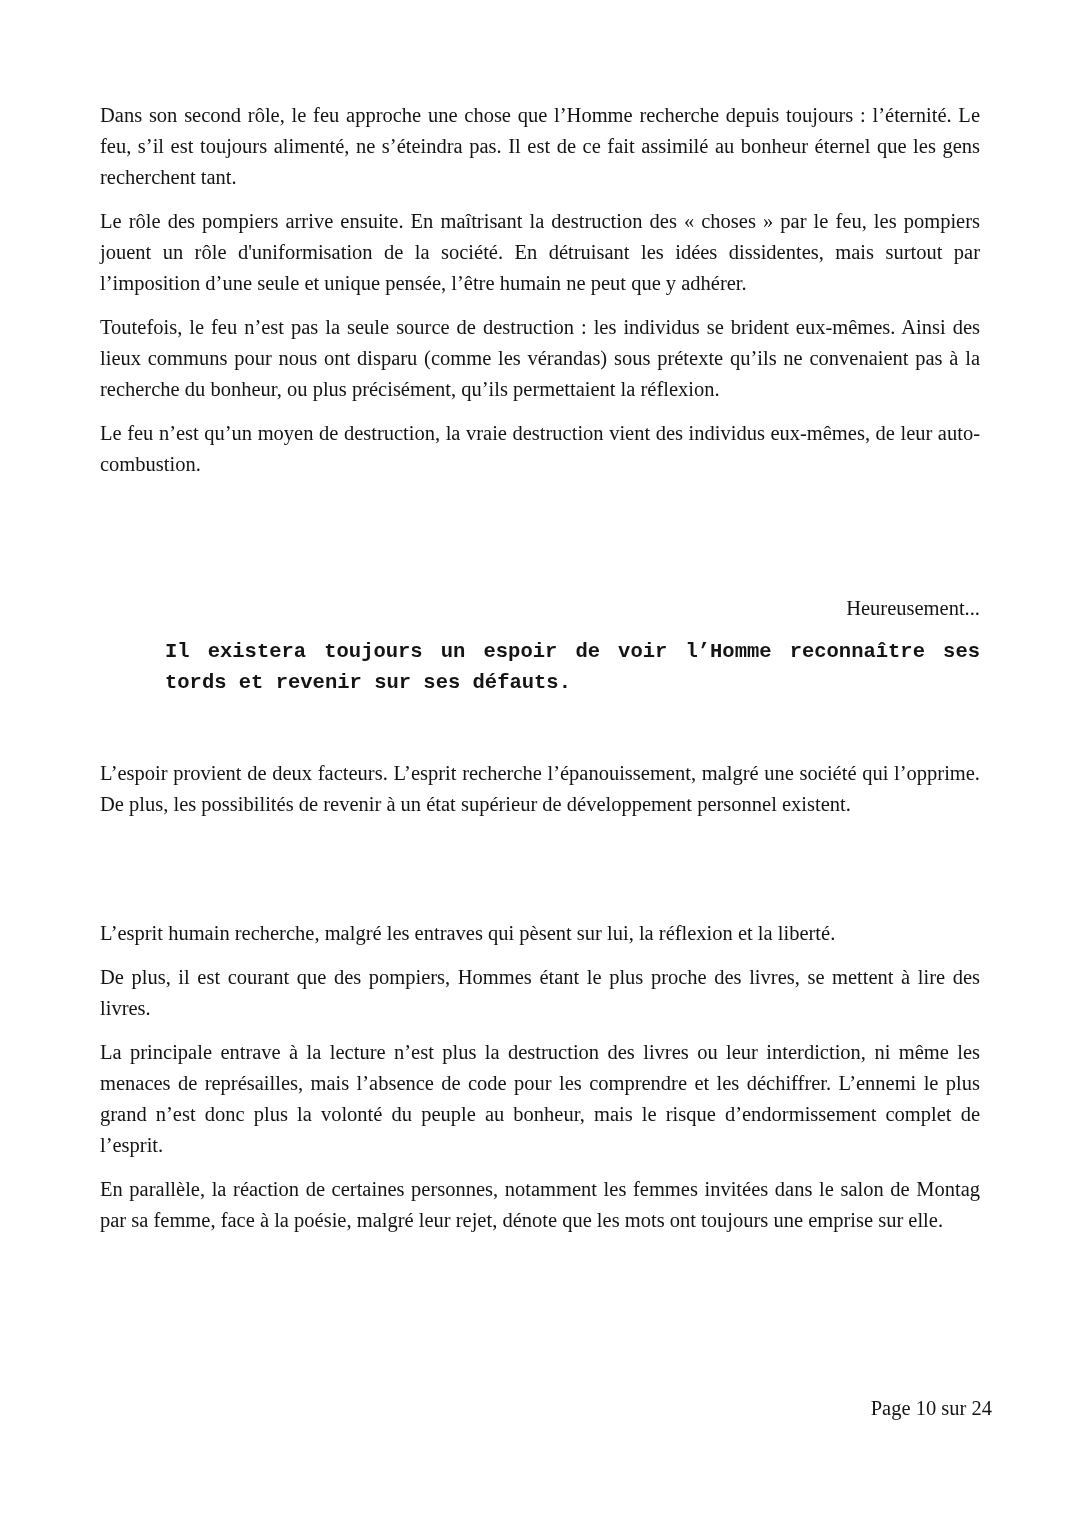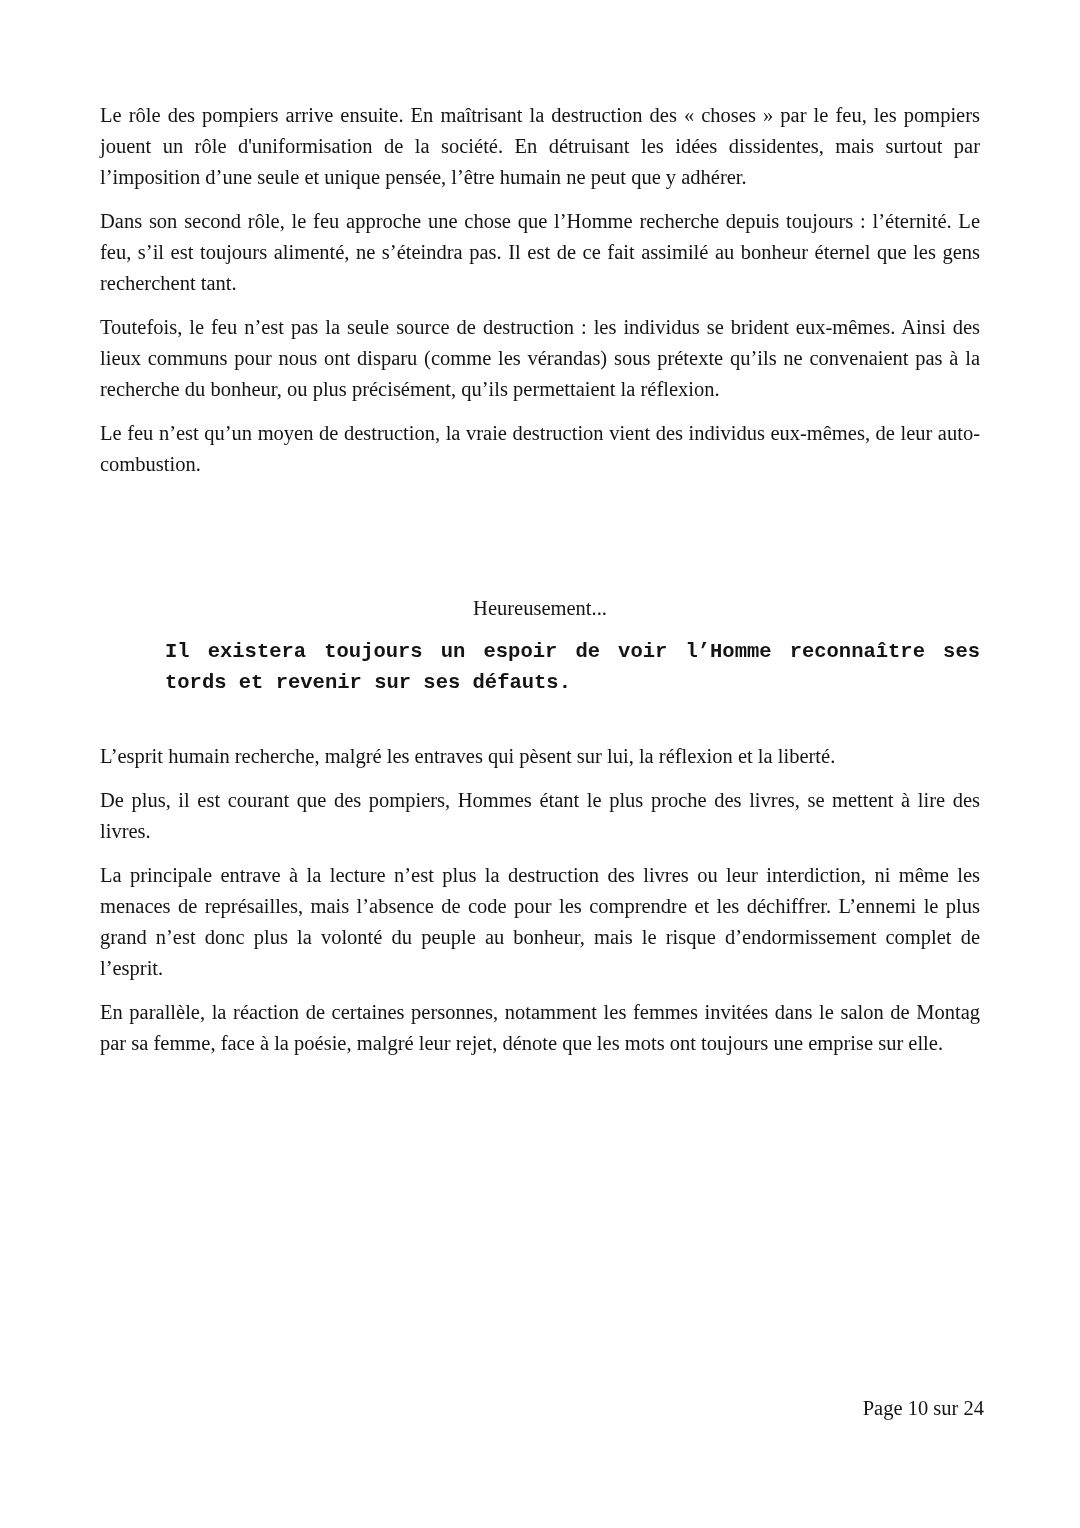--- a/index.html
+++ b/index.html
@@ -24,57 +24,58 @@
     width: 880px;
     font-size: 20.5px;
     line-height: 31px;
   }
   .para {
     text-align: justify;
     margin: 0 0 13px 0;
   }
   .interlude {
     margin: 113px 0 12px 0;
-    text-align: center;
+    text-align: right;
   }
   .quote {
     font-weight: bold;
     margin: 0 0 0 65px;
     text-align: justify;
     font-family: Liberation Mono, monospace;
   }
   .gap-after-quote {
     margin-top: 60px;
   }
   .gap-section {
-    margin-top: 43px;
+    margin-top: 98px;
   }
   .footer {
     position: absolute;
     top: 1393px;
-    left: 104px;
+    left: 112px;
     width: 880px;
     text-align: right;
     font-size: 20.5px;
     line-height: 31px;
   }
 </style>
 </head>
 <body>
 
 <div class="page">
   <div class="content">
+    <p class="para">Dans son second rôle, le feu approche une chose que l’Homme recherche depuis toujours : l’éternité. Le feu, s’il est toujours alimenté, ne s’éteindra pas. Il est de ce fait assimilé au bonheur éternel que les gens recherchent tant.</p>
     <p class="para">Le rôle des pompiers arrive ensuite. En maîtrisant la destruction des « choses » par le feu, les pompiers jouent un rôle d'uniformisation de la société. En détruisant les idées dissidentes, mais surtout par l’imposition d’une seule et unique pensée, l’être humain ne peut que y adhérer.</p>
-    <p class="para">Dans son second rôle, le feu approche une chose que l’Homme recherche depuis toujours : l’éternité. Le feu, s’il est toujours alimenté, ne s’éteindra pas. Il est de ce fait assimilé au bonheur éternel que les gens recherchent tant.</p>
     <p class="para">Toutefois, le feu n’est pas la seule source de destruction : les individus se brident eux-mêmes. Ainsi des lieux communs pour nous ont disparu (comme les vérandas) sous prétexte qu’ils ne convenaient pas à la recherche du bonheur, ou plus précisément, qu’ils permettaient la réflexion.</p>
     <p class="para">Le feu n’est qu’un moyen de destruction, la vraie destruction vient des individus eux-mêmes, de leur auto-combustion.</p>
 
     <p class="para interlude">Heureusement...</p>
     <p class="para quote">Il existera toujours un espoir de voir l’Homme reconnaître ses tords et revenir sur ses défauts.</p>
 
+    <p class="para gap-after-quote">L’espoir provient de deux facteurs. L’esprit recherche l’épanouissement, malgré une société qui l’opprime. De plus, les possibilités de revenir à un état supérieur de développement personnel existent.</p>
 
     <p class="para gap-section">L’esprit humain recherche, malgré les entraves qui pèsent sur lui, la réflexion et la liberté.</p>
     <p class="para">De plus, il est courant que des pompiers, Hommes étant le plus proche des livres, se mettent à lire des livres.</p>
     <p class="para">La principale entrave à la lecture n’est plus la destruction des livres ou leur interdiction, ni même les menaces de représailles, mais l’absence de code pour les comprendre et les déchiffrer. L’ennemi le plus grand n’est donc plus la volonté du peuple au bonheur, mais le risque d’endormissement complet de l’esprit.</p>
     <p class="para">En parallèle, la réaction de certaines personnes, notamment les femmes invitées dans le salon de Montag par sa femme, face à la poésie, malgré leur rejet, dénote que les mots ont toujours une emprise sur elle.</p>
   </div>
 
   <div class="footer">Page 10 sur 24</div>
 </div>
 

